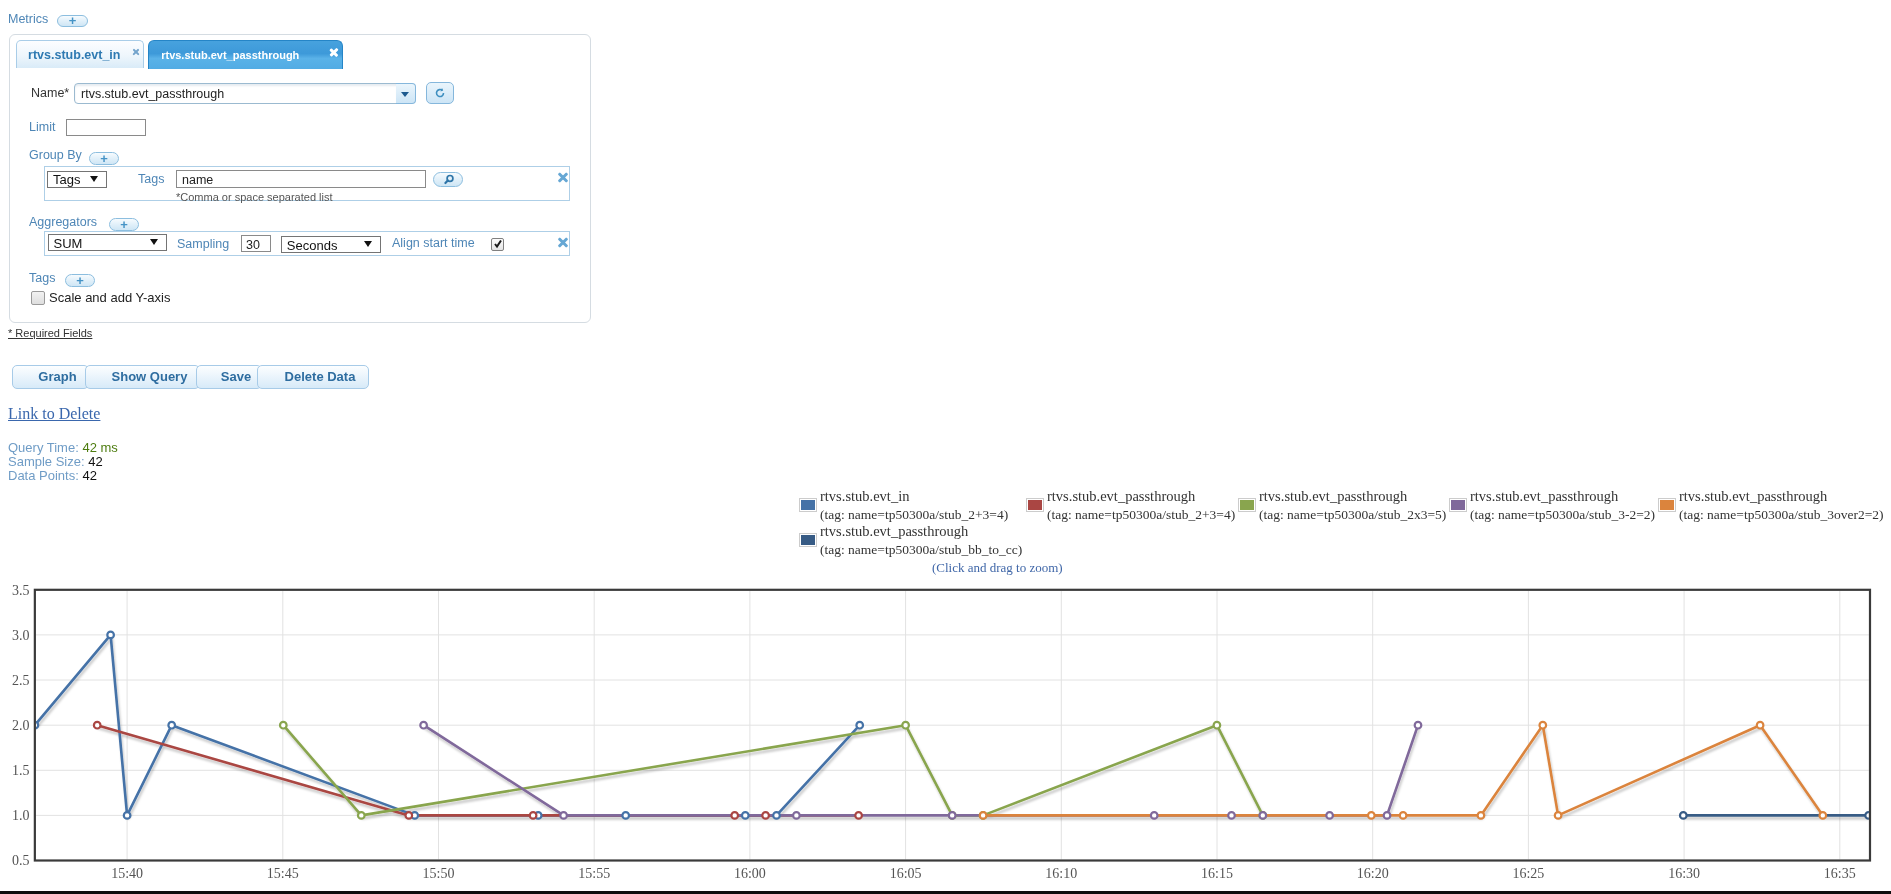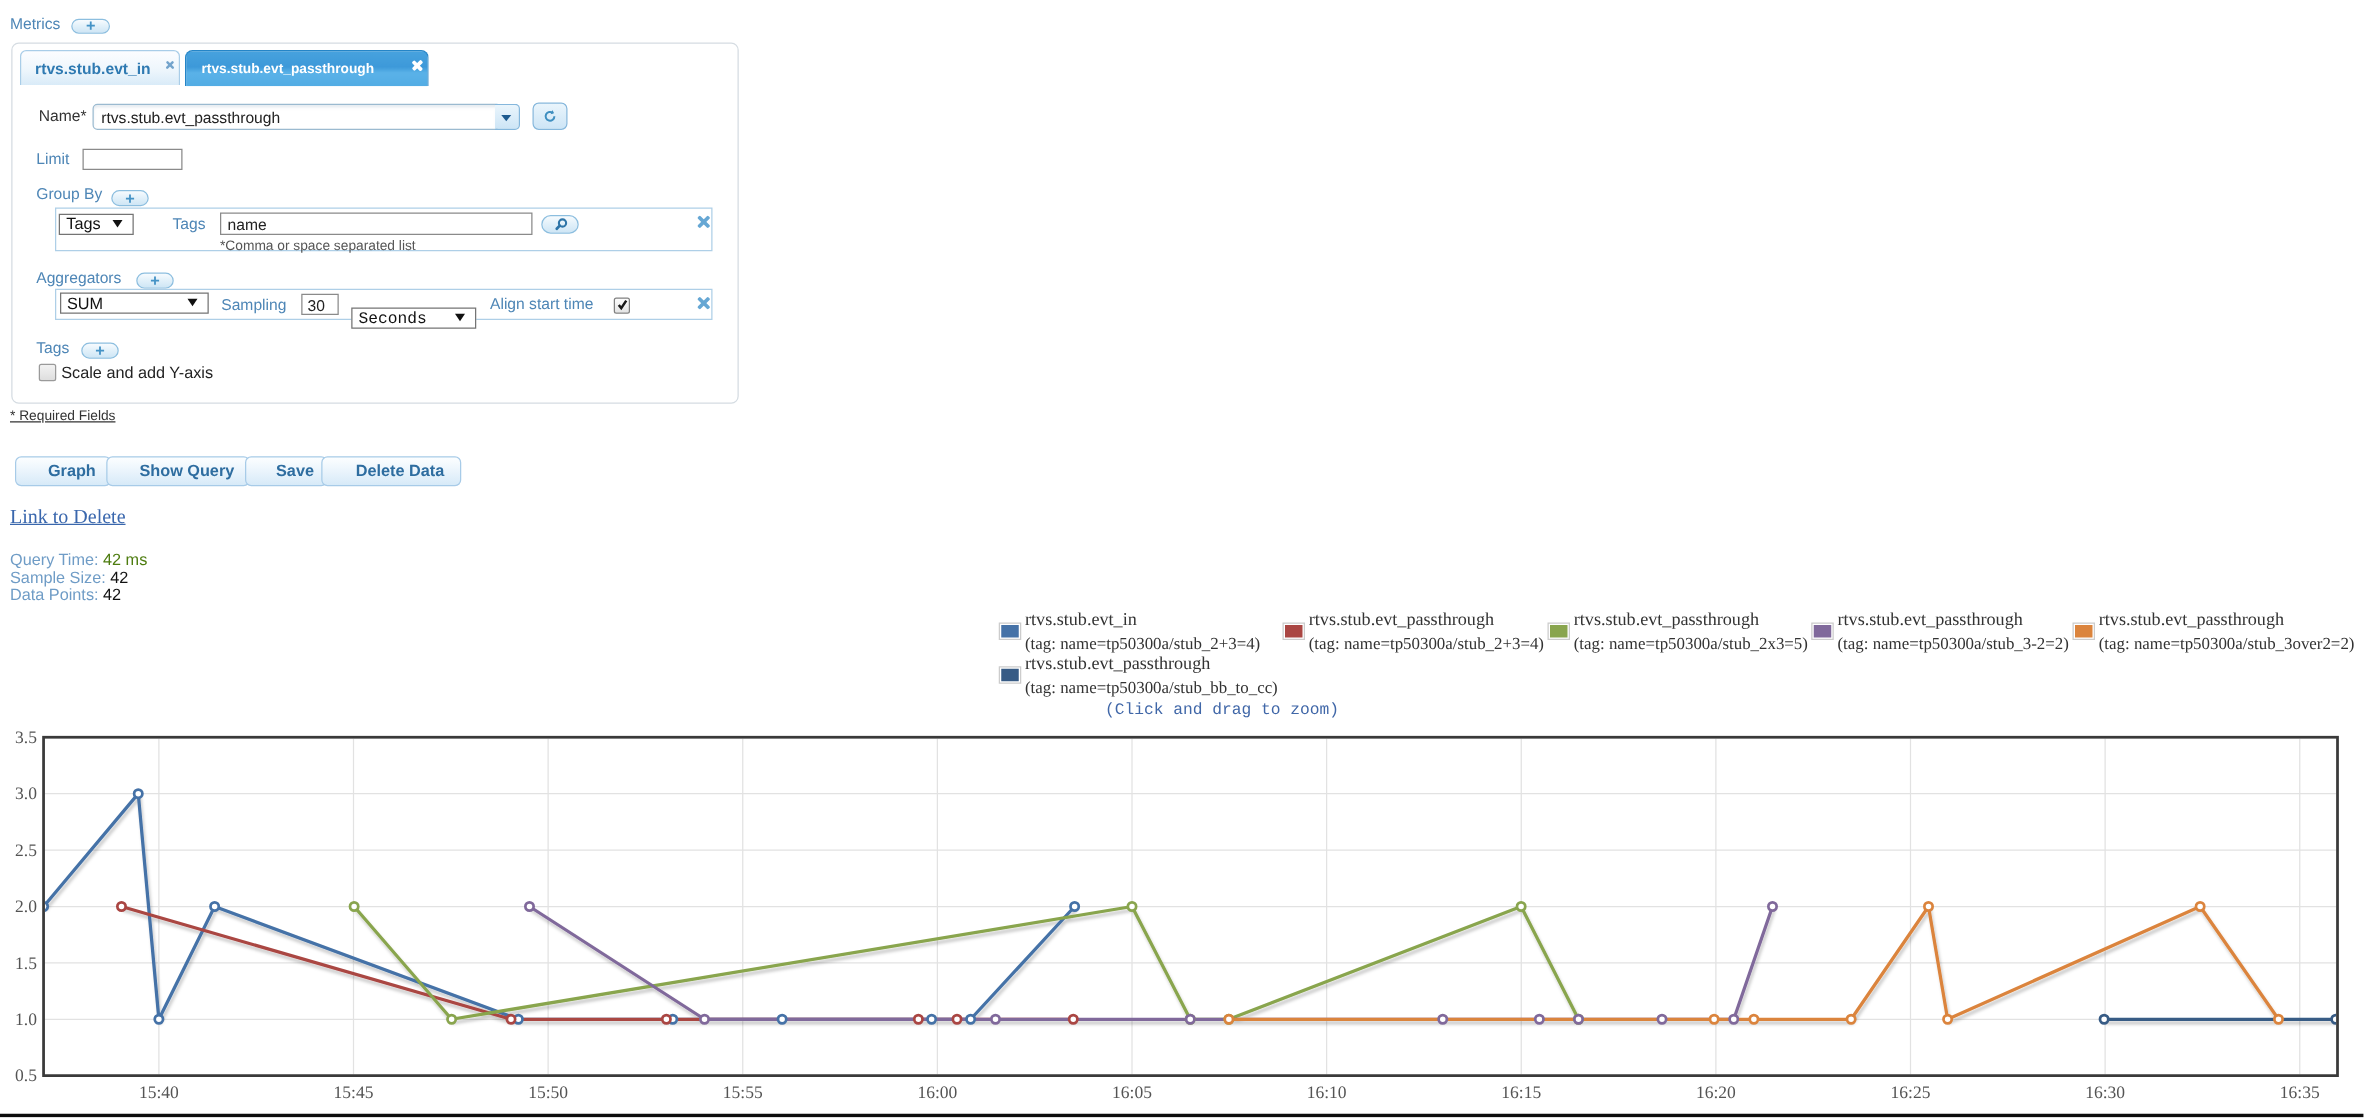--- a/index.html
+++ b/index.html
@@ -107,21 +107,21 @@
     </div>
   <div class="box" style="left:44px;top:231px;width:524px;height:23px;">
      <div class="sel" style="left:2.5px;top:2.4px;width:117px;height:15px;">
         <span>SUM</span>
         <span class="tri"></span>
       </div>
      <div class="abs slate" style="left:132px;top:5px;font-size:12.5px;">Sampling</div>
      <div class="inp" style="left:196px;top:2.7px;width:28px;height:15.6px;">
         <span class="abs" style="left:4px;top:2px;font-size:12.5px;color:#222;">30</span>
       </div>
-     <div class="sel" style="left:235.8px;top:14px;width:98px;height:15px;font-family:Liberation Mono, monospace;">
+     <div class="sel" style="left:235.8px;top:4px;width:98px;height:15px;">
         <span>Seconds</span>
         <span class="tri"></span>
       </div>
      <div class="abs slate" style="left:347px;top:4px;font-size:12.5px;">Align start time</div>
      <div class="abs" style="left:446px;top:6px;width:11px;height:11px;border:1px solid #808080;border-radius:2px;background:linear-gradient(180deg,#fdfdfd,#e4e4e4);">
         <svg class="abs" style="left:1px;top:0px;" width="10" height="10" viewBox="0 0 10 10">
           <path d="M2 5 L4 7.5 L8 1.5" fill="none" stroke="#1a1a1a" stroke-width="2"></path>
         </svg>
      </div>
      <span class="xicon" style="left:513px;top:5px;">
@@ -188,21 +188,21 @@
       <span style="font-size:13.5px;line-height:17.6px;display:block;">(tag: name=tp50300a/stub_3over2=2)</span>
     </div>
     <div class="abs" style="left:799px;top:533px;width:14px;height:10px;border:1px solid #ccc;padding:1px;background:#fff;">
       <div style="width:14px;height:10px;background:#375B85;"></div>
     </div>
     <div class="abs" style="left:820px;top:523px;font-family:'Liberation Serif',serif;color:#333;white-space:nowrap;">
       <span style="font-size:14.5px;line-height:17.6px;display:block;">rtvs.stub.evt_passthrough</span>
       <span style="font-size:13.5px;line-height:17.6px;display:block;">(tag: name=tp50300a/stub_bb_to_cc)</span>
     </div>
 
-  <div class="abs" style="left:884px;top:560px;font-family:Liberation Mono, monospace;font-size:13px;color:#4067A8;">(Click and drag to zoom)</div>
+  <div class="abs" style="left:932px;top:560px;font-family:Liberation Serif, serif;font-size:13px;color:#4067A8;">(Click and drag to zoom)</div>
 
   <svg id="chart" class="abs" style="left:0;top:580px;" width="1891" height="314" viewBox="0 0 1891 314">
       <defs>
         <filter id="lsh" x="-20%" y="-20%" width="140%" height="140%">
           <feDropShadow dx="1.2" dy="2.8" stdDeviation="1.1" flood-color="#000" flood-opacity="0.22"></feDropShadow>
         </filter>
         <clipPath id="plot">
           <rect x="35.95" y="10.90" width="1832.95" height="268.50"></rect>
         </clipPath>
       </defs>

